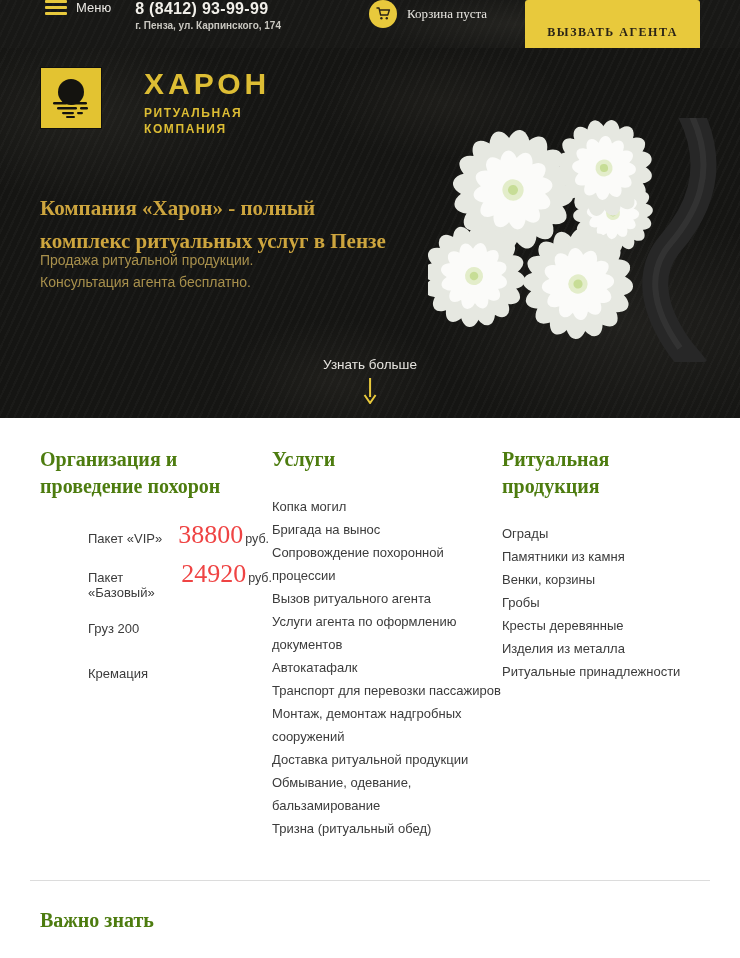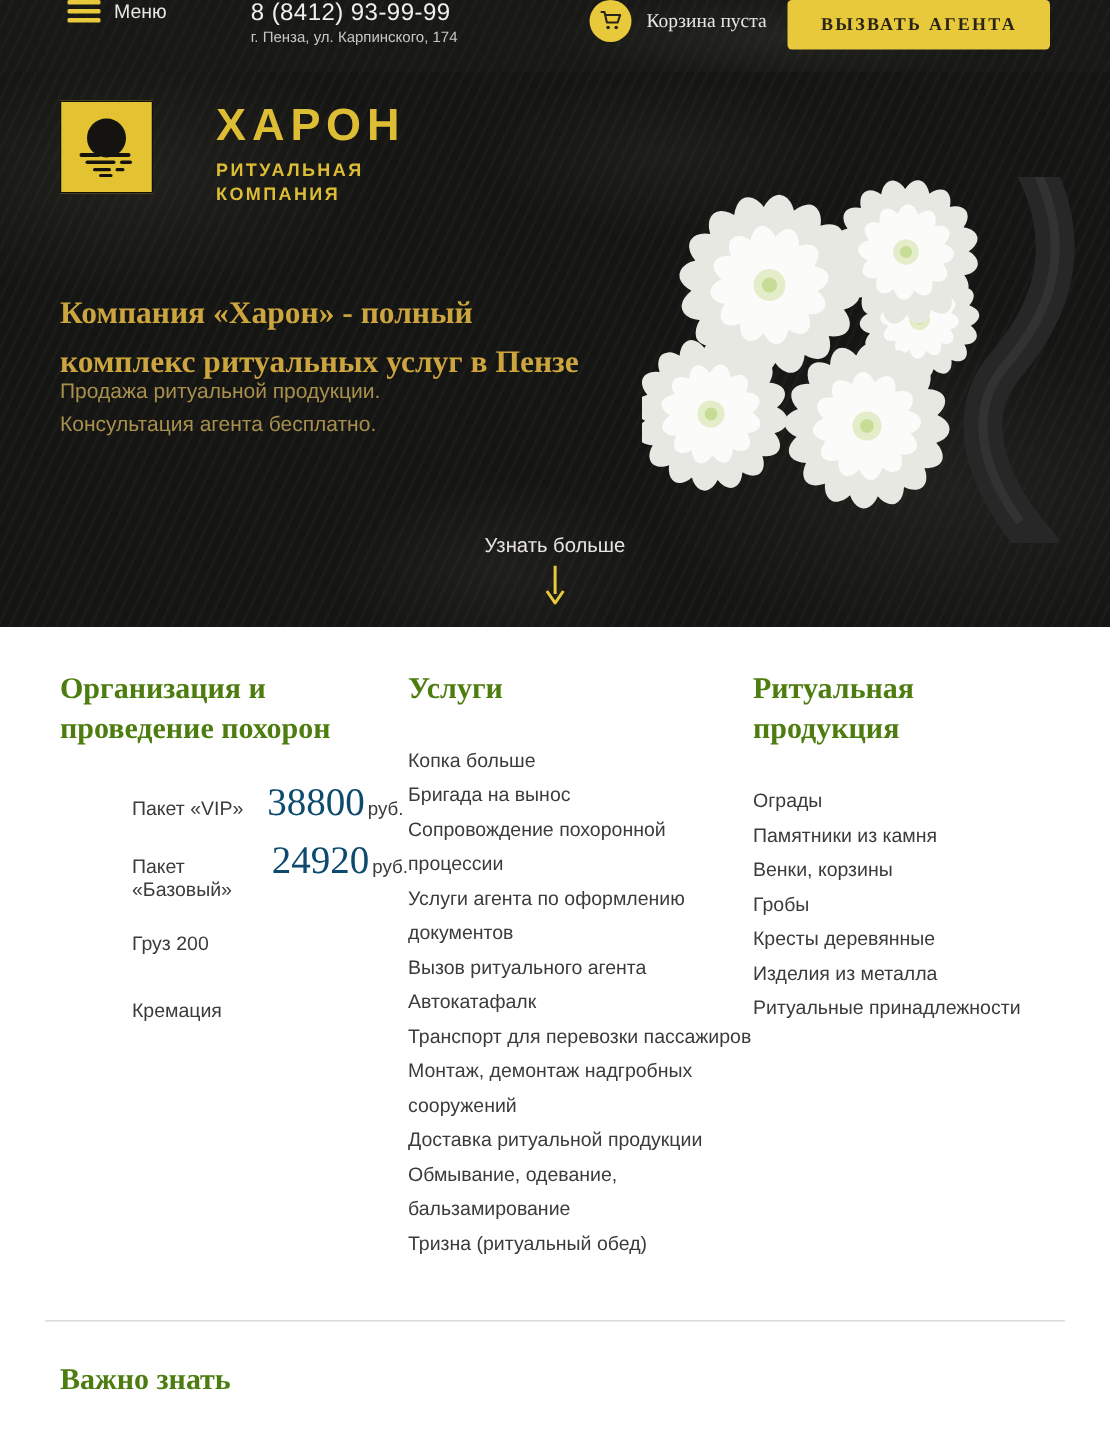--- a/index.html
+++ b/index.html
@@ -11,30 +11,30 @@
     height:48px; background:#181816; display:flex; align-items:flex-start;
     padding:0 40px 0 45px; position:relative;
     background-image:
       radial-gradient(ellipse 220px 40px at 70% 50%, rgba(70,68,60,.25), transparent 70%),
       repeating-linear-gradient(115deg, rgba(255,255,255,.02) 0 2px, transparent 2px 7px);
   }
   .menu-btn{ display:flex; align-items:center; gap:9px; cursor:pointer; background:none; border:none; }
   .hamburger{ width:22px; display:flex; flex-direction:column; gap:3px; }
   .hamburger span{ height:3px; background:#e8c93c; border-radius:1px; }
   .menu-label{ color:#e9e7e2; font-size:13px; }
-  .phone-block{ margin-left:56px; color:#f1efe9; }
+  .phone-block{ margin-left:24px; color:#f1efe9;font-weight:bold; }
   .phone-main{ font-size:16px; letter-spacing:.3px; }
   .phone-addr{ font-size:10px; color:#c9c7c0; margin-top:2px; }
   .cart{ margin-left:88px; display:flex; align-items:center; gap:10px; cursor:pointer; }
   .cart-circle{ width:28px; height:28px; border-radius:50%; background:#e8c93c; display:flex; align-items:center; justify-content:center; }
   .cart-label{ color:#e9e7e2; font-size:13px;font-family:Liberation Serif, serif; }
   .cta-btn{
     margin-left:auto; background:#e8c93c; color:#2a2417; border:none; border-radius:3px;
     font-family:"Liberation Serif", serif; font-weight:bold; font-size:12px; letter-spacing:1.5px;
-    padding:9px 22px; cursor:pointer;
+    padding:25px 22px; cursor:pointer;
   }
 
   
   .hero{
     position:relative; height:370px; background-color:#151513; overflow:hidden;
     background-image:
       radial-gradient(ellipse 260px 140px at 12% 18%, rgba(74,72,64,.22), transparent 62%),
       radial-gradient(ellipse 320px 180px at 85% 75%, rgba(62,60,55,.28), transparent 62%),
       radial-gradient(ellipse 180px 100px at 45% 90%, rgba(84,80,70,.16), transparent 62%),
       radial-gradient(ellipse 200px 90px at 60% 15%, rgba(70,66,58,.18), transparent 62%),
@@ -54,21 +54,21 @@
   .flowers{ position:absolute; top:70px; right:0; }
   .scroll-down{ position:absolute; bottom:10px; left:50%; transform:translateX(-50%); text-align:center; cursor:pointer; }
   .scroll-label{ color:#e6e4df; font-size:13.5px; }
   .down-arrow{ margin-top:6px; }
 
   
   .catalog{ display:grid; grid-template-columns:232px 230px 1fr; padding:28px 40px 0 40px; }
   h2{ font-family:"Liberation Serif", serif; font-size:20px; color:#4d7c0f; font-weight:bold; line-height:1.35; margin-bottom:22px; }
   .pkg-row{ display:flex; align-items:baseline; gap:16px; margin-bottom:13px; min-height:24px; cursor:pointer;margin-left:48px; }
   .pkg-label{ font-size:13px; color:#3b3b3b; }
-  .pkg-price{ font-family:"Liberation Serif", serif; font-size:26px; color:#0c4a6e; line-height:1; }
+  .pkg-price{ font-family:"Liberation Serif", serif; font-size:26px; color:#ef4444; line-height:1; }
   .pkg-cur{ font-size:12.5px; color:#3b3b3b; margin-left:2px; }
   .pkg-plain{ margin-top:21px; }
   .plain-list li, .col ul li{ list-style:none; font-size:13px; color:#3b3b3b; line-height:23px; cursor:pointer; }
 
   .divider{ height:1px; background:#dcdcdc; margin:40px 30px 0 30px; }
 
   
   .notice{ padding:26px 40px 0 40px; }
 </style>
 </head>
@@ -207,25 +207,25 @@
         <span class="pkg-label">Груз 200</span>
       </div>
       <div class="pkg-row pkg-plain">
         <span class="pkg-label">Кремация</span>
       </div>
     </div>
 
     <div class="col">
       <h2>Услуги</h2>
       <ul>
-        <li>Копка больше</li>
+        <li>Копка могил</li>
         <li>Бригада на вынос</li>
         <li>Сопровождение похоронной процессии</li>
+        <li>Вызов ритуального агента</li>
         <li>Услуги агента по оформлению документов</li>
-        <li>Вызов ритуального агента</li>
         <li>Автокатафалк</li>
         <li>Транспорт для перевозки пассажиров</li>
         <li>Монтаж, демонтаж надгробных сооружений</li>
         <li>Доставка ритуальной продукции</li>
         <li>Обмывание, одевание, бальзамирование</li>
         <li>Тризна (ритуальный обед)</li>
       </ul>
     </div>
 
     <div class="col">

